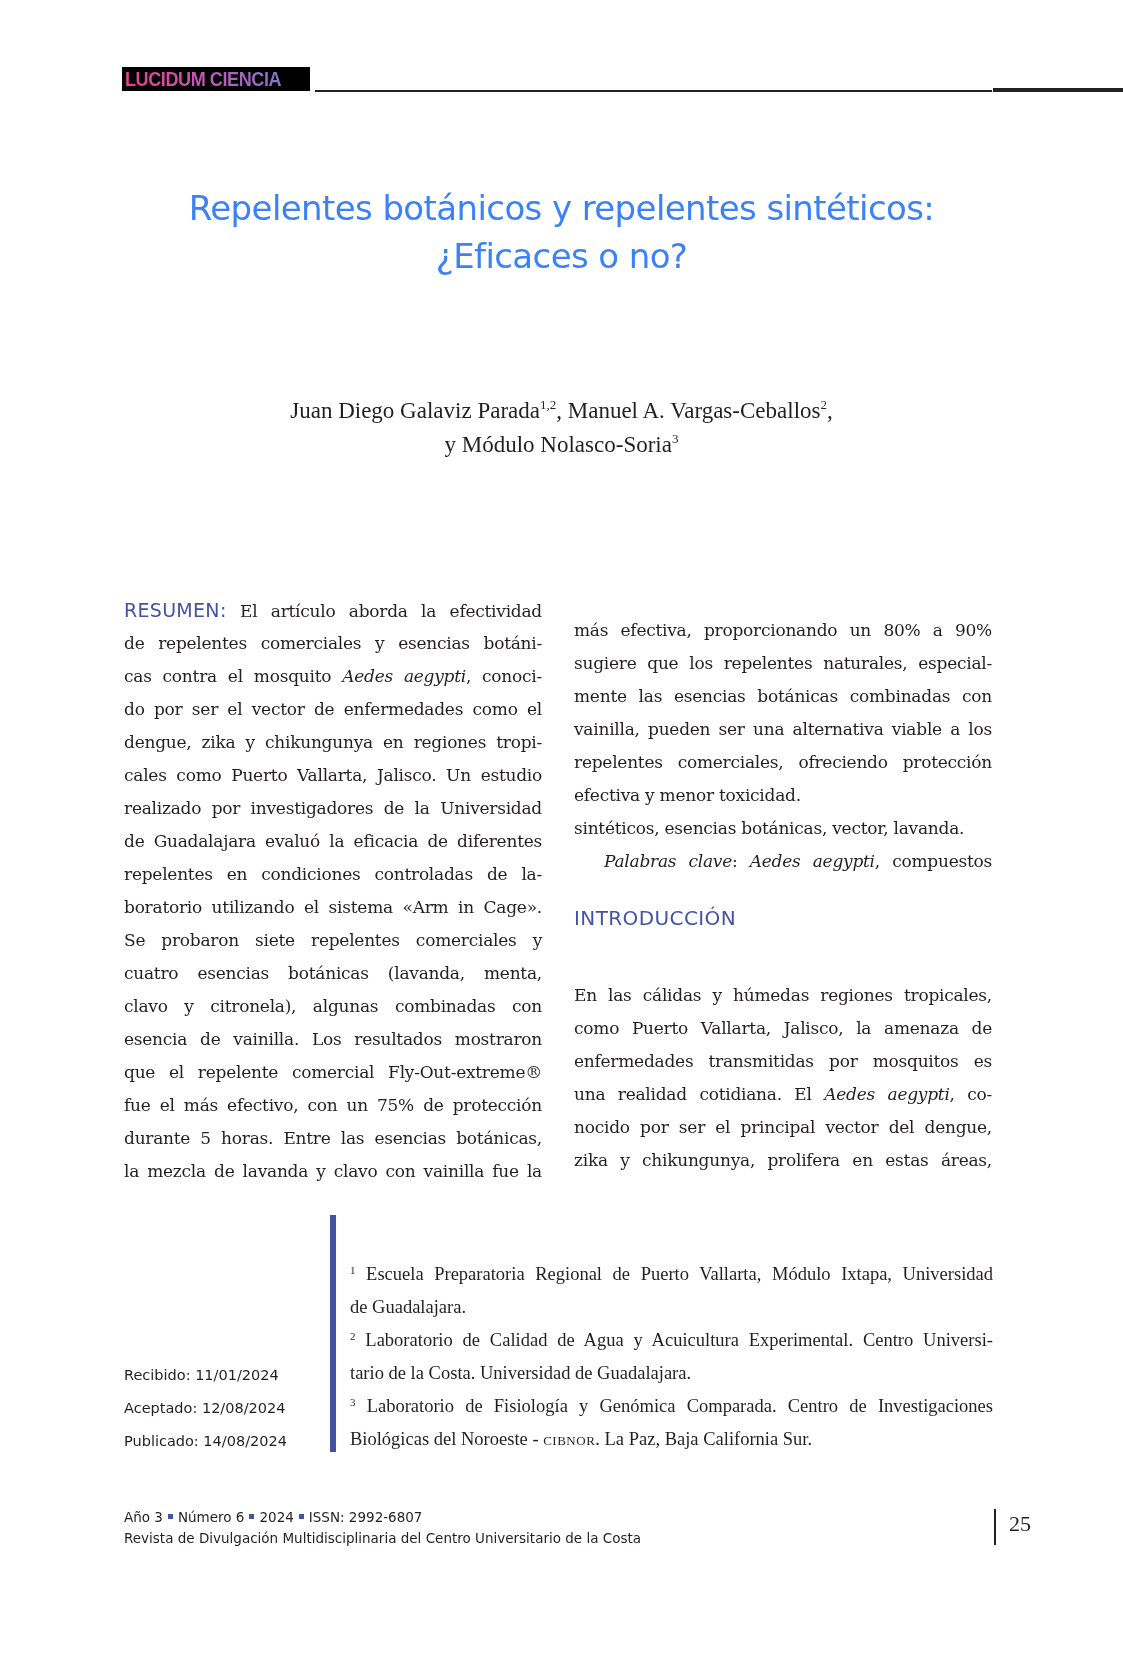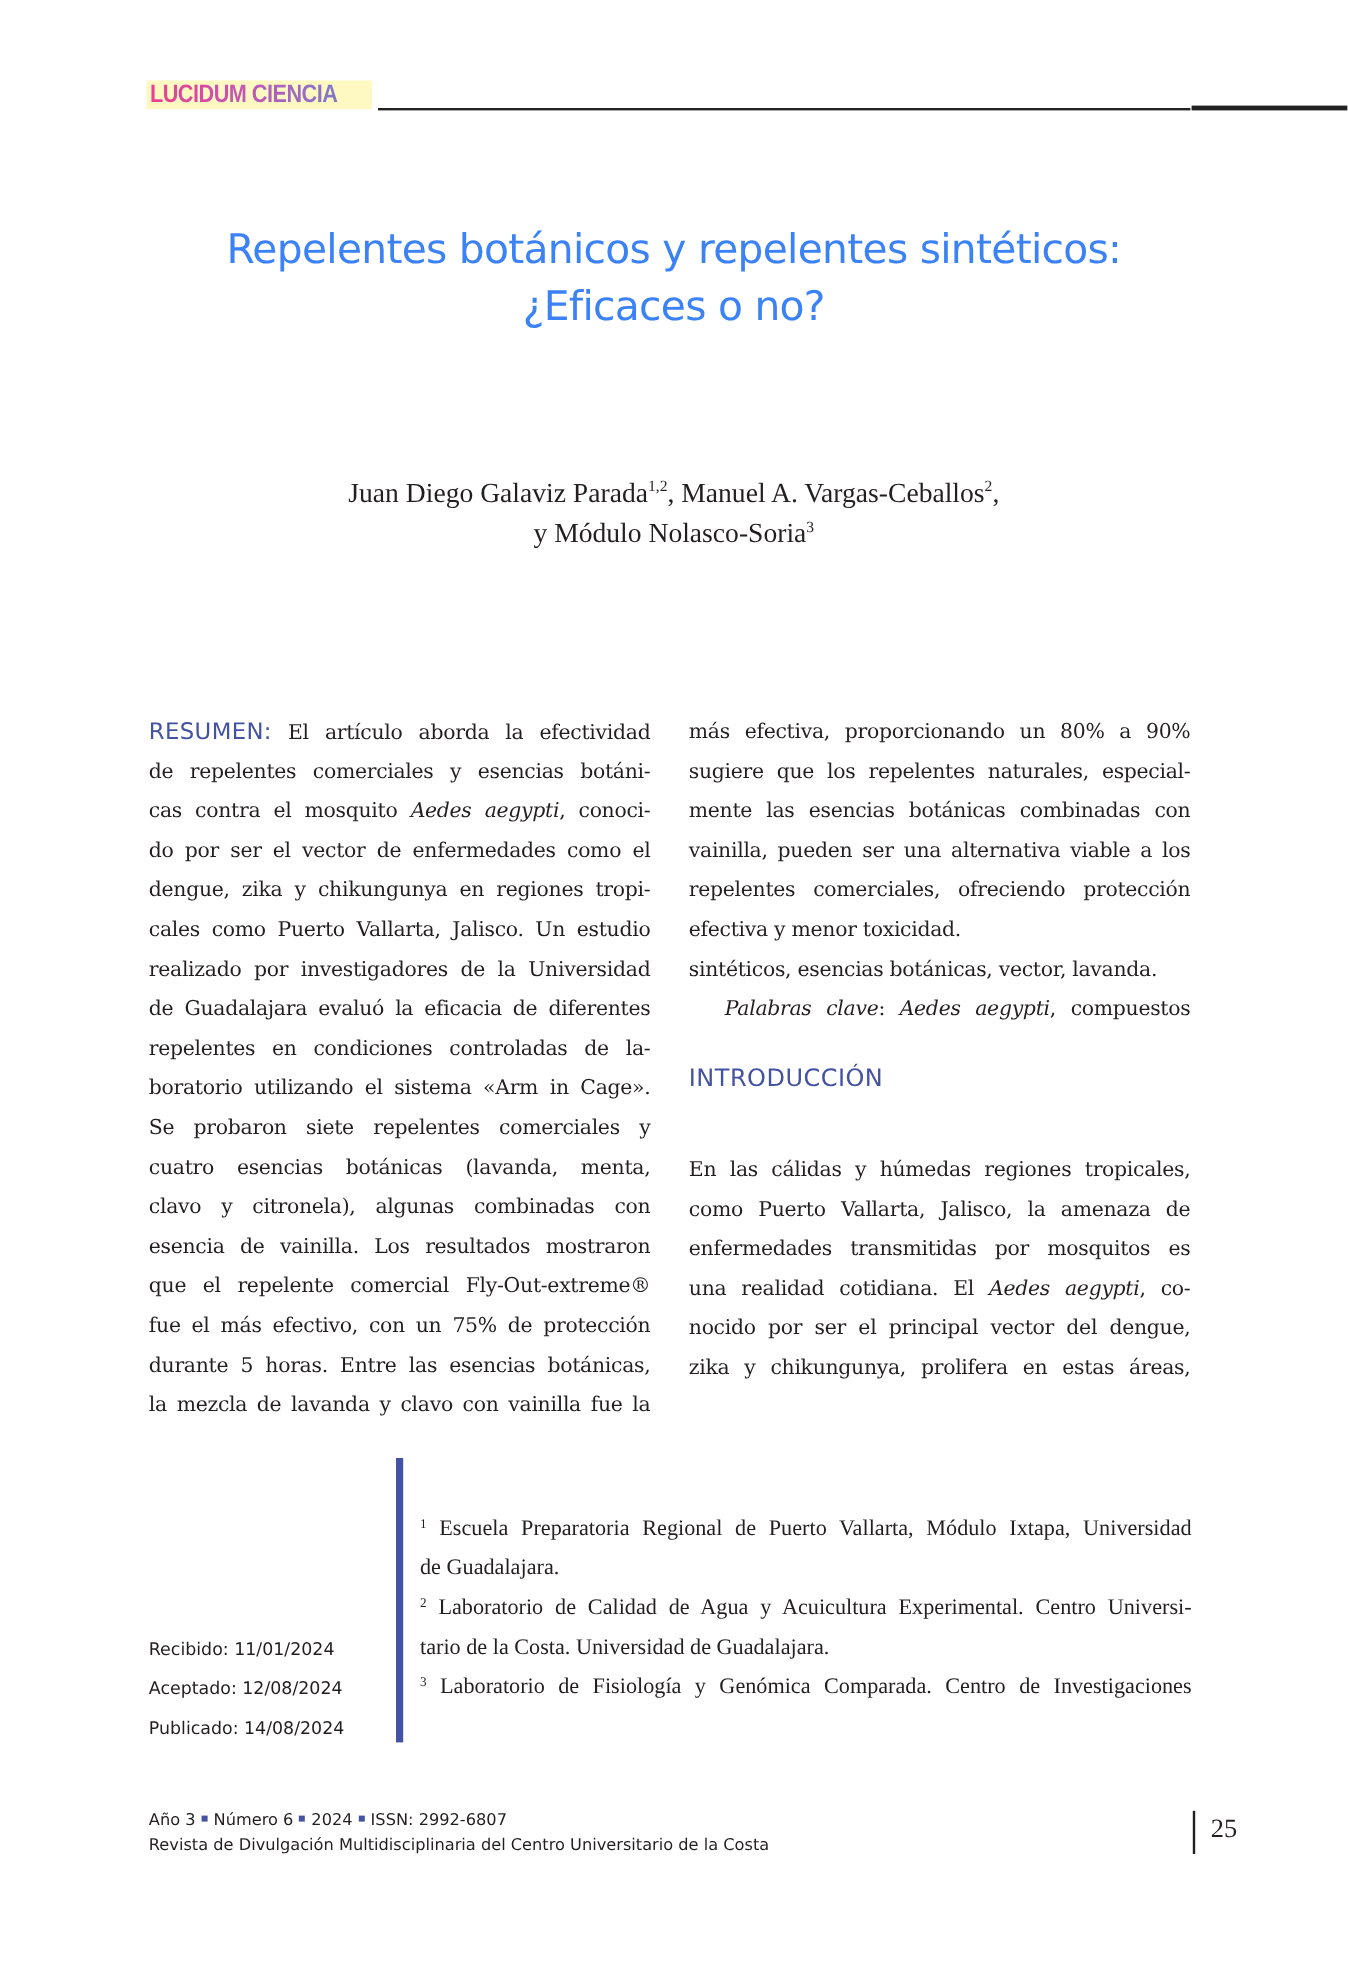--- a/index.html
+++ b/index.html
@@ -1,40 +1,40 @@
 <!DOCTYPE html>
 <html><head>
 <meta charset="utf-8">
 <style>
   html, body { margin: 0; padding: 0; background: #ffffff; }
   body { width: 1123px; height: 1654px; position: relative; overflow: hidden; color: #231f20; }
   .abs { position: absolute; }
 
   
-  #brand { left: 122px; top: 67px; height: 24px; background: #fef9c3; padding: 0 3px; display: flex; align-items: center; }
+  #brand { left: 122px; top: 67px; height: 24px; background: #000000; padding: 0 3px; display: flex; align-items: center; }
   #brand span { font-family: "Liberation Sans", sans-serif; font-weight: bold; font-size: 21px; letter-spacing: -0.5px;
     background: linear-gradient(90deg, #e9408f 0%, #c456b5 50%, #7f79c8 100%);
     -webkit-background-clip: text; background-clip: text; color: transparent; transform: scaleX(0.86); transform-origin: left center; display: inline-block; white-space: nowrap; }
   #header-rule { left: 315px; top: 90px; width: 677px; height: 2px; background: #222; }
   #header-rule-thick { left: 993px; top: 88px; width: 130px; height: 4px; background: #222; }
 
   
   #title { left: 120px; top: 184px; width: 883px; text-align: center; color: #3b82f6; font-family: "DejaVu Sans", sans-serif; font-size: 34px; line-height: 48px; letter-spacing: -0.6px; }
   #title div { white-space: nowrap; }
 
   
   #authors { left: 120px; top: 394px; width: 883px; text-align: center; font-family: "Liberation Serif", serif; font-size: 23px; line-height: 34px; color: #231f20; }
   #authors sup { font-size: 13px; vertical-align: 9px; line-height: 0; }
 
   
   .col { top: 594px; width: 418px; font-family: "DejaVu Serif", serif; font-size: 17px; line-height: 33px; text-align: justify; color: #231f20; letter-spacing: -0.25px; }
   .col .ln { display: block; text-align: justify; text-align-last: justify; white-space: nowrap; height: 33px; overflow: visible; }
   .col .ln.last { text-align-last: left; }
   #col-left { left: 124px; }
-  #col-right { left: 574px; }
+  #col-right { left: 574px; margin-top: 20px; }
   .resumen-label { color: #4452a2; font-family: "DejaVu Sans", sans-serif; font-size: 19px; letter-spacing: 0.3px; }
   .indent { padding-left: 30px; }
   #intro-heading { color: #4452a2; font-family: "DejaVu Sans", sans-serif; font-size: 20px; letter-spacing: 0.4px; height: 33px; margin-top: 24px; }
   .gap { height: 44px; }
 
   
   #fn-bar { left: 330px; top: 1215px; width: 6px; height: 237px; background: #4452a2; }
   #footnotes { left: 350px; top: 1258px; width: 643px; font-family: "Liberation Serif", serif; font-size: 18.5px; line-height: 33px; color: #231f20; }
   #footnotes .ln { display: block; white-space: nowrap; text-align: justify; text-align-last: justify; height: 33px; }
   #footnotes .ln.last { text-align-last: left; }
@@ -116,20 +116,21 @@
   <span class="ln">zika y chikungunya, prolifera en estas áreas,</span>
 </div>
 
 <div id="fn-bar" class="abs"></div>
 <div id="footnotes" class="abs">
   <span class="ln"><sup>1</sup><span> Escuela Preparatoria Regional de Puerto Vallarta, Módulo Ixtapa, Universidad</span></span>
   <span class="ln last">de Guadalajara.</span>
   <span class="ln"><sup>2</sup><span> Laboratorio de Calidad de Agua y Acuicultura Experimental. Centro Universi-</span></span>
   <span class="ln last">tario de la Costa. Universidad de Guadalajara.</span>
   <span class="ln"><sup>3</sup><span> Laboratorio de Fisiología y Genómica Comparada. Centro de Investigaciones</span></span>
+  <span class="ln last"><span>Biológicas del Noroeste - </span><span class="smallcaps">cibnor</span><span>. La Paz, Baja California Sur.</span></span>
 </div>
 
 <div id="dates" class="abs">
   <div>Recibido: 11/01/2024</div>
   <div>Aceptado: 12/08/2024</div>
   <div>Publicado: 14/08/2024</div>
 </div>
 
 <div id="footer" class="abs">
   <div>

